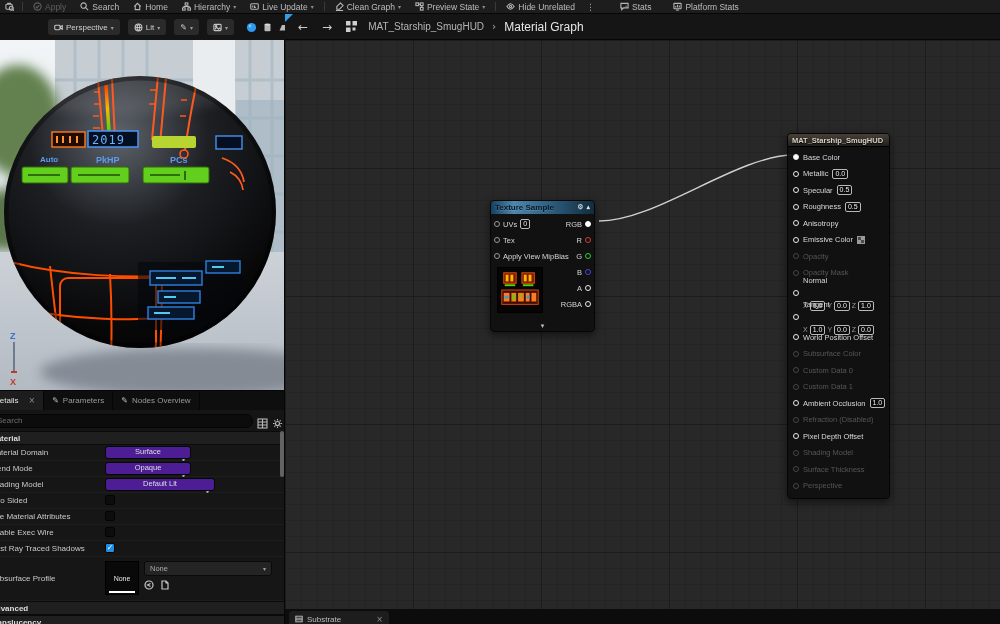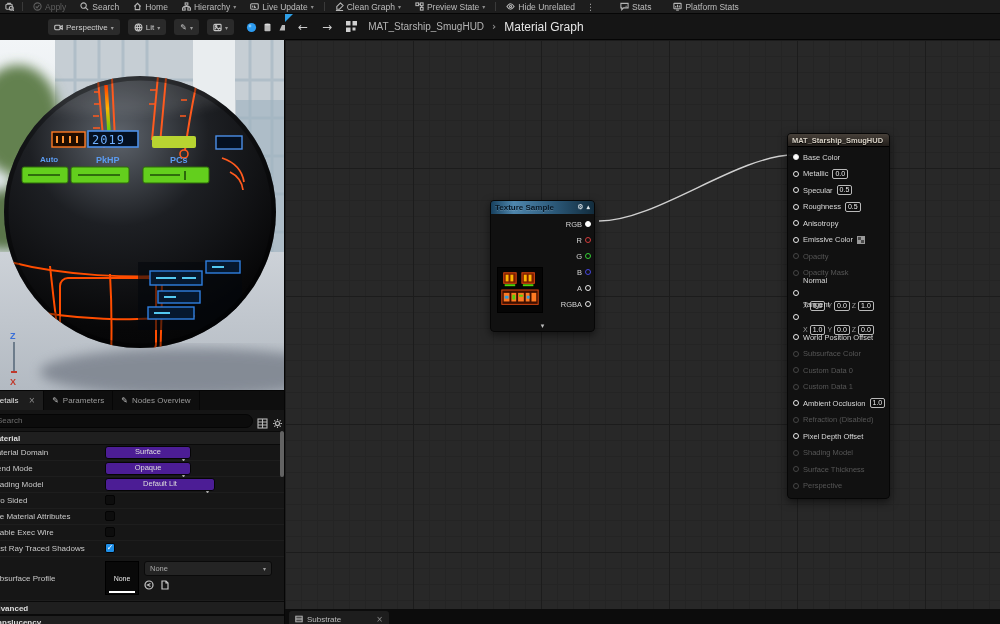--- a/index.html
+++ b/index.html
@@ -460,20 +460,35 @@
     </svg>
 
     <div class="node" id="texnode">
       <div class="node-header">
         <span>Texture Sample</span>
         <span class="hicons">
           <span class="glyph">⚙</span>
           <span class="glyph">▴</span>
         </span>
       </div>
+      <div class="tin-col" id="tex-inputs">
+          <div class="trow">
+            <span class="ring" style="border-color: rgb(154, 154, 154);"></span>
+            <span>UVs</span>
+            <span class="vbox">0</span>
+          </div>
+          <div class="trow">
+            <span class="ring" style="border-color: rgb(154, 154, 154);"></span>
+            <span>Tex</span>
+          </div>
+          <div class="trow">
+            <span class="ring" style="border-color: rgb(154, 154, 154);"></span>
+            <span>Apply View MipBias</span>
+          </div>
+        </div>
       <div class="tout-col" id="tex-outputs">
           <div class="trow">
             <span>RGB</span>
             <span class="ring filled" style="border-color: rgb(255, 255, 255); background: rgb(255, 255, 255);"></span>
           </div>
           <div class="trow">
             <span>R</span>
             <span class="ring" style="border-color: rgb(211, 60, 60);"></span>
           </div>
           <div class="trow">

